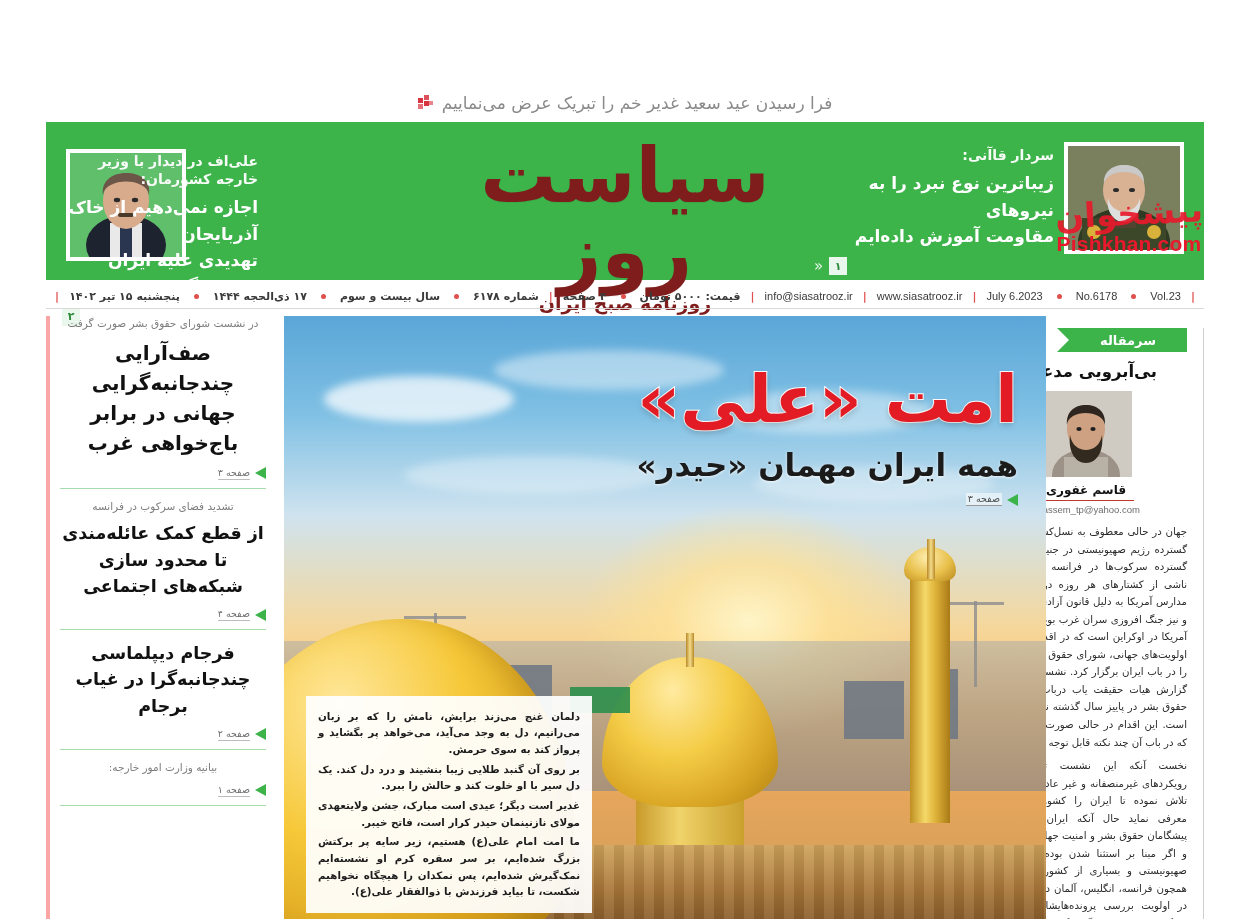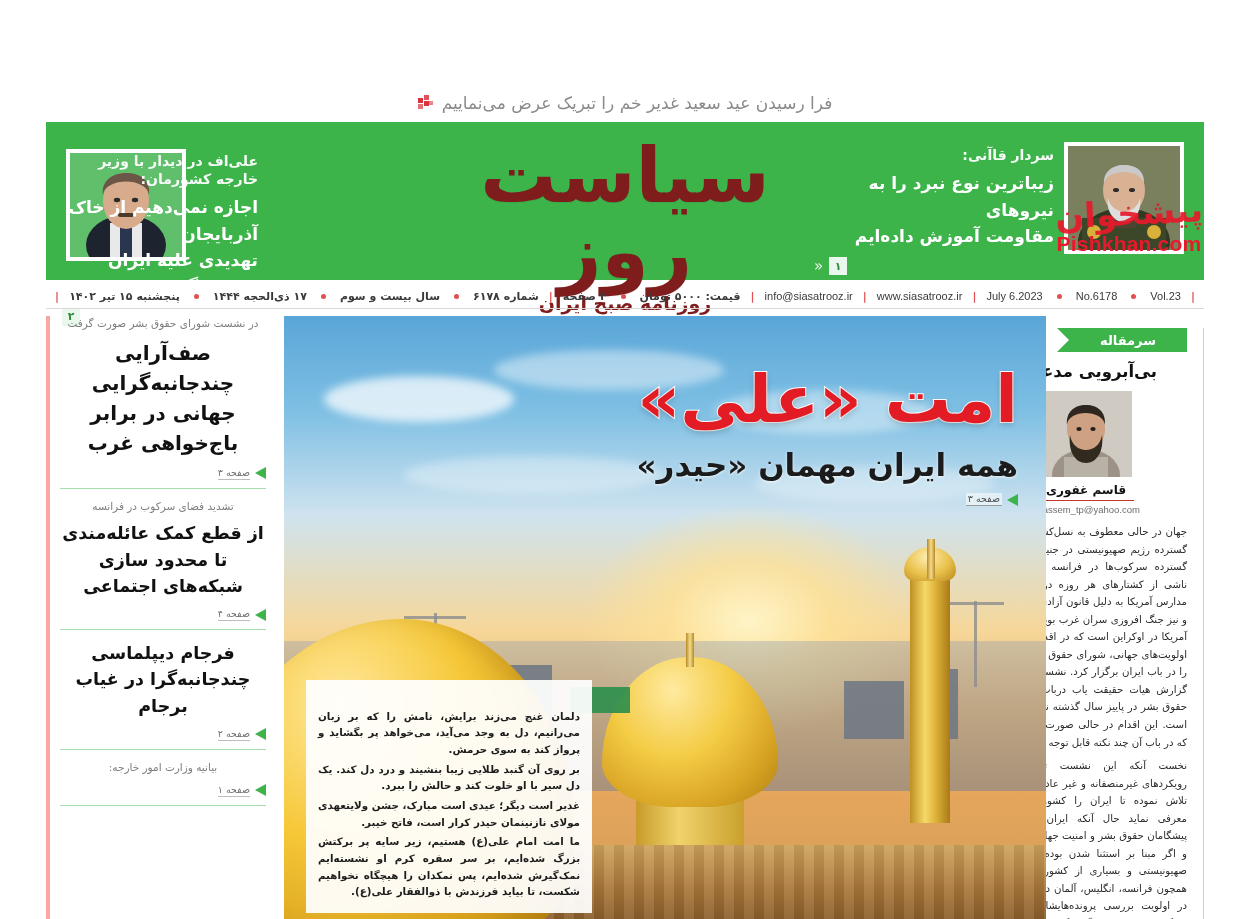--- a/index.html
+++ b/index.html
@@ -262,21 +262,21 @@
     border-right:11px solid #3cb44a;
   }
   .headline-tag .ptxt{
     font-size:9.5px;color:#4e4e4e;background:rgba(255,255,255,.55);
     border-bottom:1px solid #9a9a9a;padding:0 2px 1px;
   }
 
   
   .textbox{
     position:absolute;left:22px;bottom:6px;width:262px;
-    background:rgba(255,255,255,.93);padding:28px 12px 10px;
+    background:rgba(255,255,255,.93);padding:12px 12px 10px;
     direction:rtl;text-align:justify;z-index:9;
   }
   .textbox p{
     margin:0 0 3px;font-size:10.3px;line-height:1.62;color:#1c1c1c;font-weight:600;
   }
 </style>
 </head>
 <body>
 
 <div class="page">

